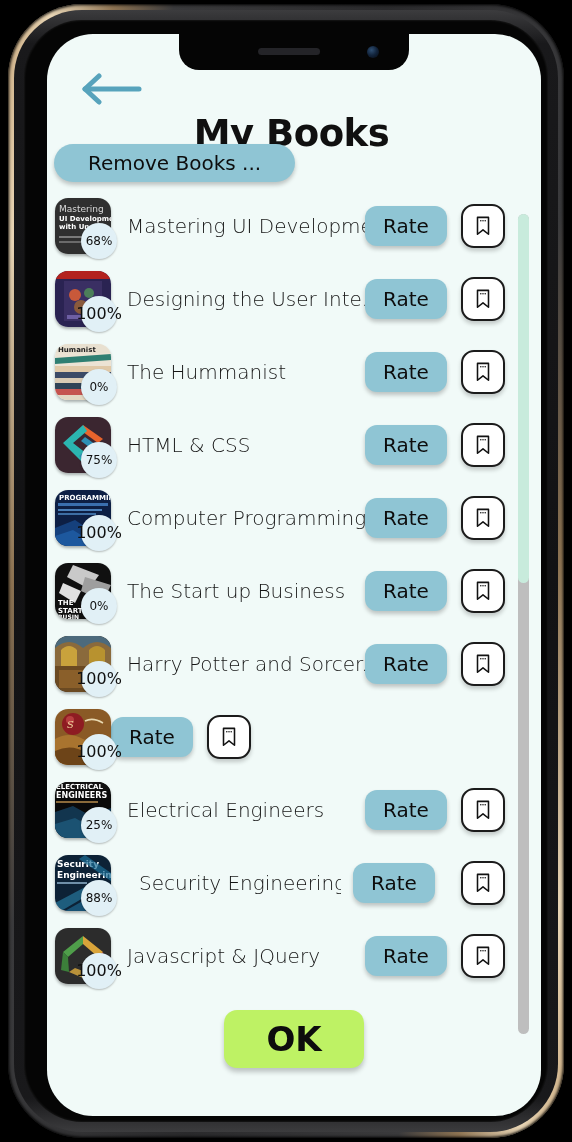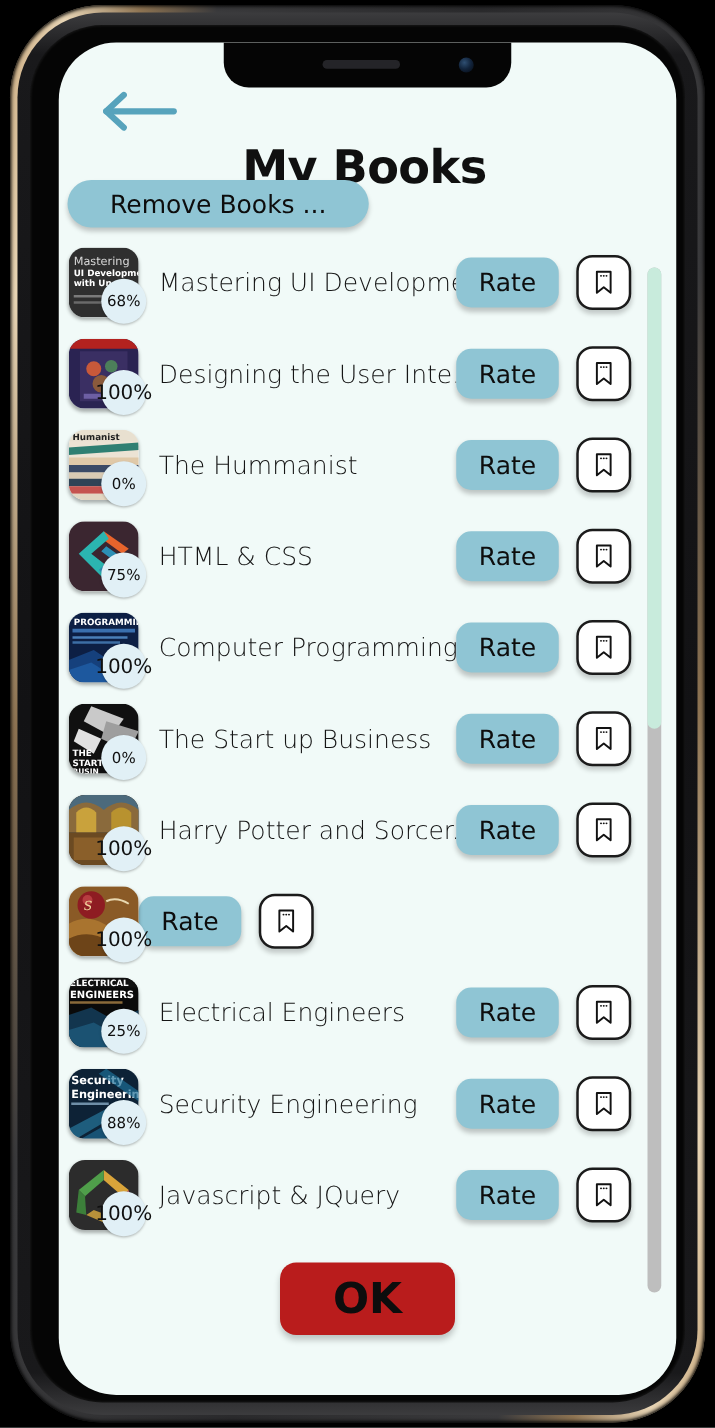--- a/index.html
+++ b/index.html
@@ -248,21 +248,21 @@
   
   .ok-btn {
     position: absolute;
     left: 50%;
     transform: translateX(-50%);
     bottom: 48px;
     width: 140px;
     height: 58px;
     border: none;
     border-radius: 13px;
-    background: #b91c1c;
+    background: #bef264;
     font-family: "DejaVu Sans", sans-serif;
     font-size: 34px;
     font-weight: bold;
     color: #0d0d0d;
     box-shadow: 0 4px 5px rgba(0,0,0,0.22);
     cursor: pointer;
     z-index: 10;
   }
 </style>
 </head>
@@ -517,21 +517,21 @@
           <button class="rate-btn">Rate</button>
           <div class="bookmark-btn">
             <svg viewBox="0 0 24 24" width="22" height="22">
   <path d="M6 2.6 H18 V21 L12 16.2 L6 21 Z" fill="#ffffff" stroke="#121212" stroke-width="1.7" stroke-linejoin="round"></path>
   <circle cx="9.6" cy="6.2" r="0.85" fill="#121212"></circle>
   <circle cx="12" cy="6.2" r="0.85" fill="#121212"></circle>
   <circle cx="14.4" cy="6.2" r="0.85" fill="#121212"></circle>
 </svg>
           </div>
         </div>
-        <div class="book-row" style="top: 657px;">
+        <div class="book-row" style="top: 657px; gap: 12px;">
           <div class="cover-wrap">
             <div class="cover">
               <svg viewBox="0 0 56 56">
                 <rect width="56" height="56" fill="#0d2236"></rect>
      <text x="2" y="12" font-family="DejaVu Sans" font-size="9" font-weight="bold" fill="#ffffff">Security</text>
      <text x="2" y="23" font-family="DejaVu Sans" font-size="9" font-weight="bold" fill="#ffffff">Engineering</text>
      <rect x="2" y="27" width="30" height="2" fill="#6f8fa8"></rect>
      <path d="M30 0 L56 18 L56 26 L24 4 Z" fill="#1d6e96" opacity="0.7"></path>
      <path d="M10 56 L56 30 L56 42 L30 56 Z" fill="#1b5f85" opacity="0.8"></path>
      <path d="M0 48 L34 30 L40 36 L6 56 L0 56 Z" fill="#2a86ad" opacity="0.6"></path>

